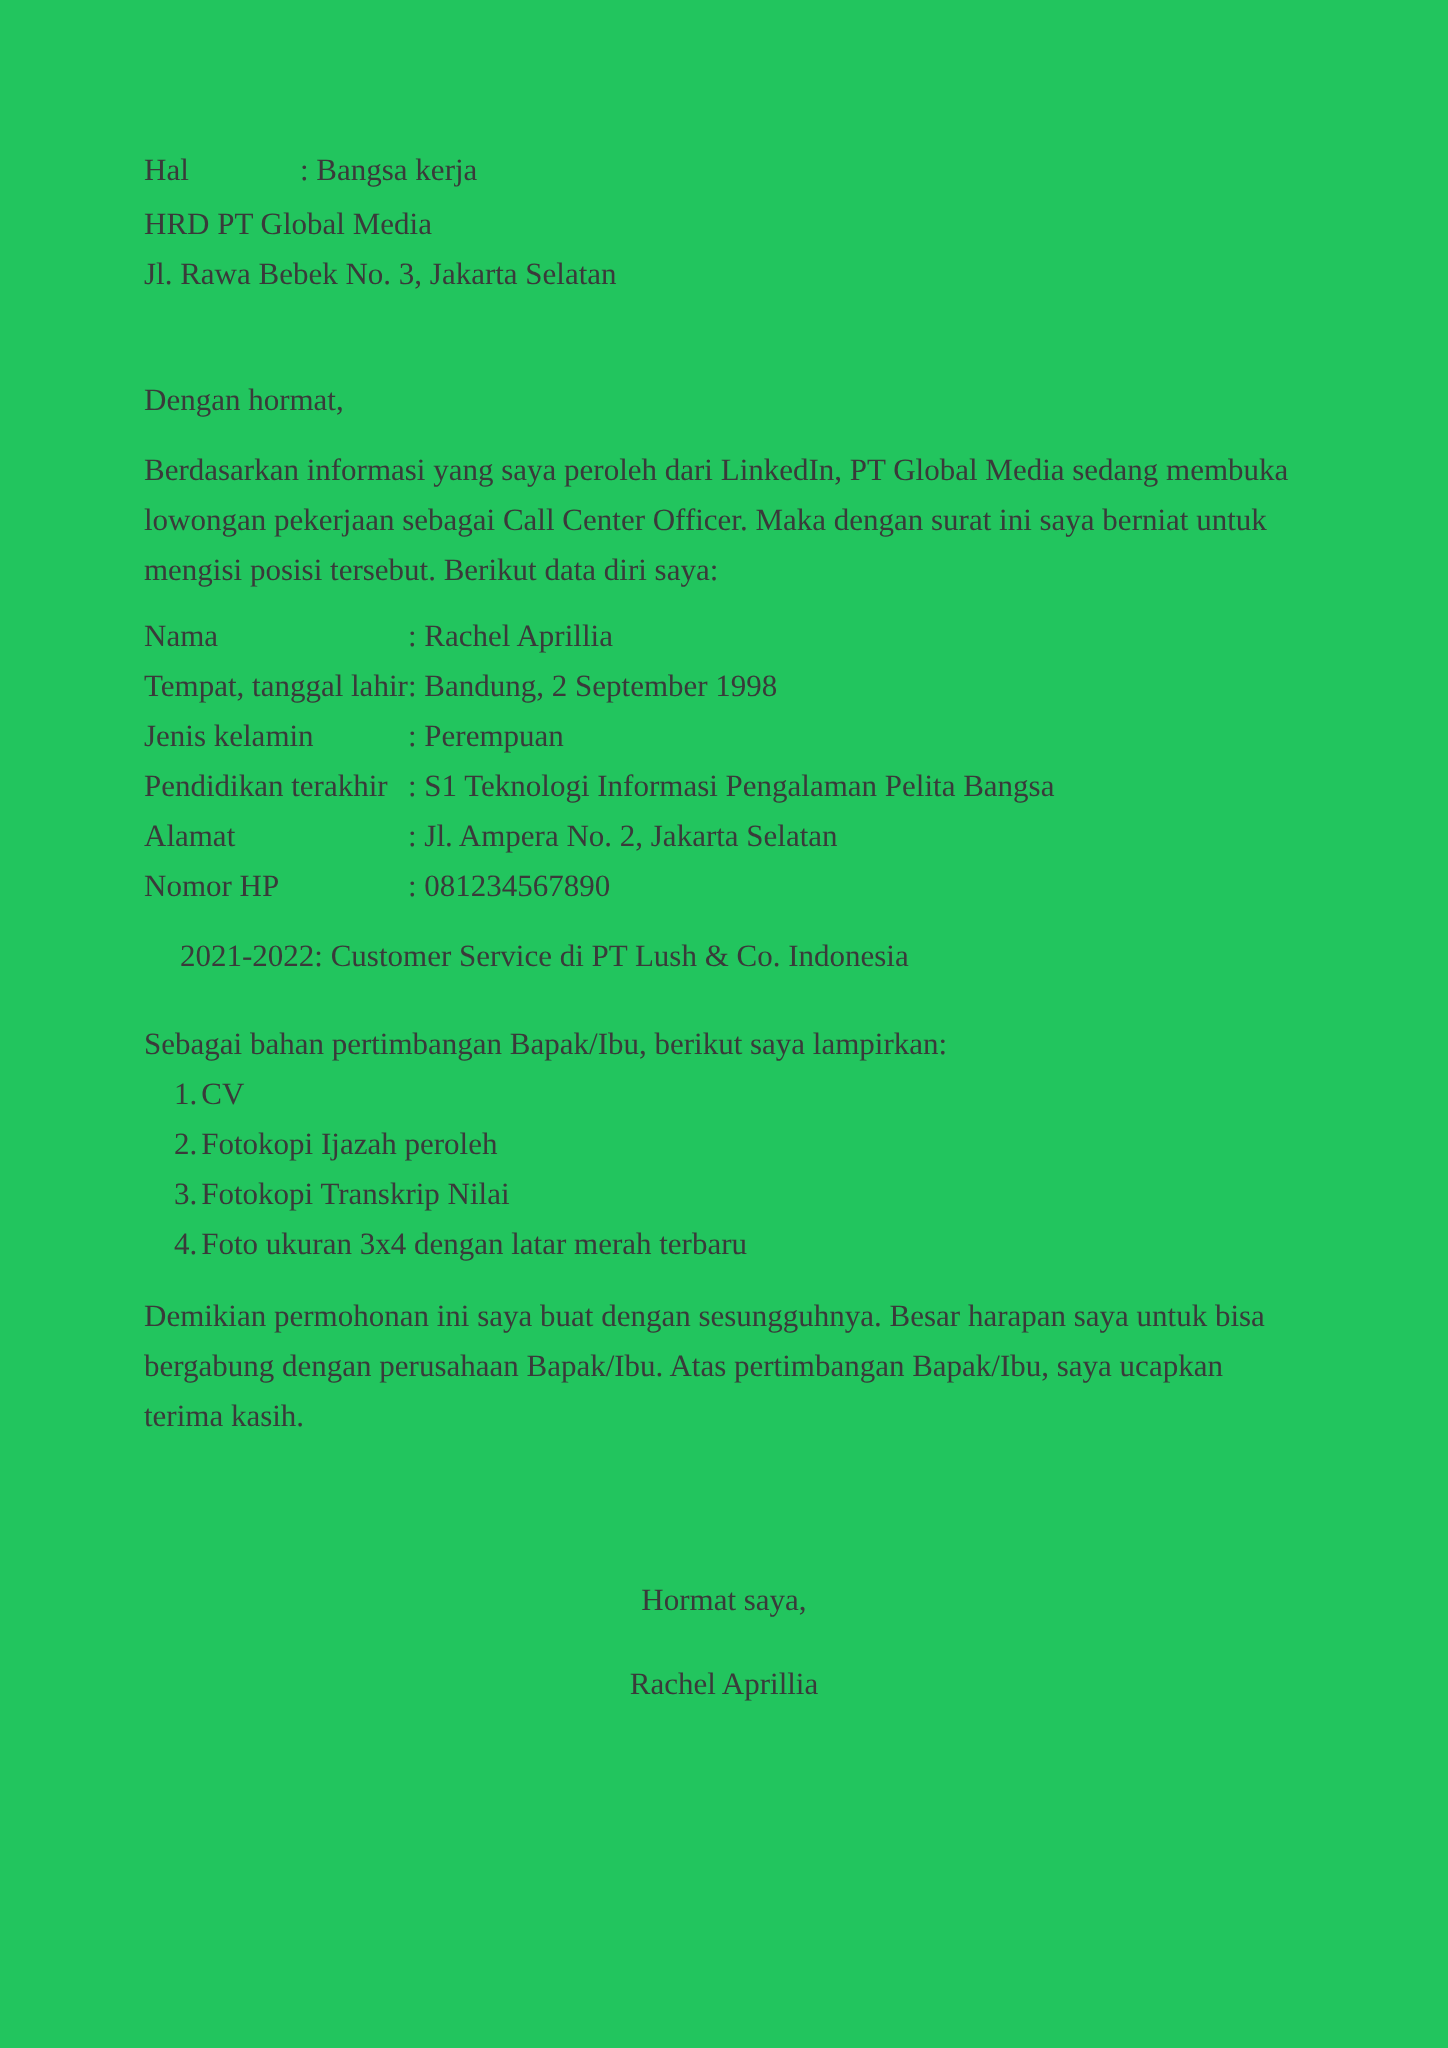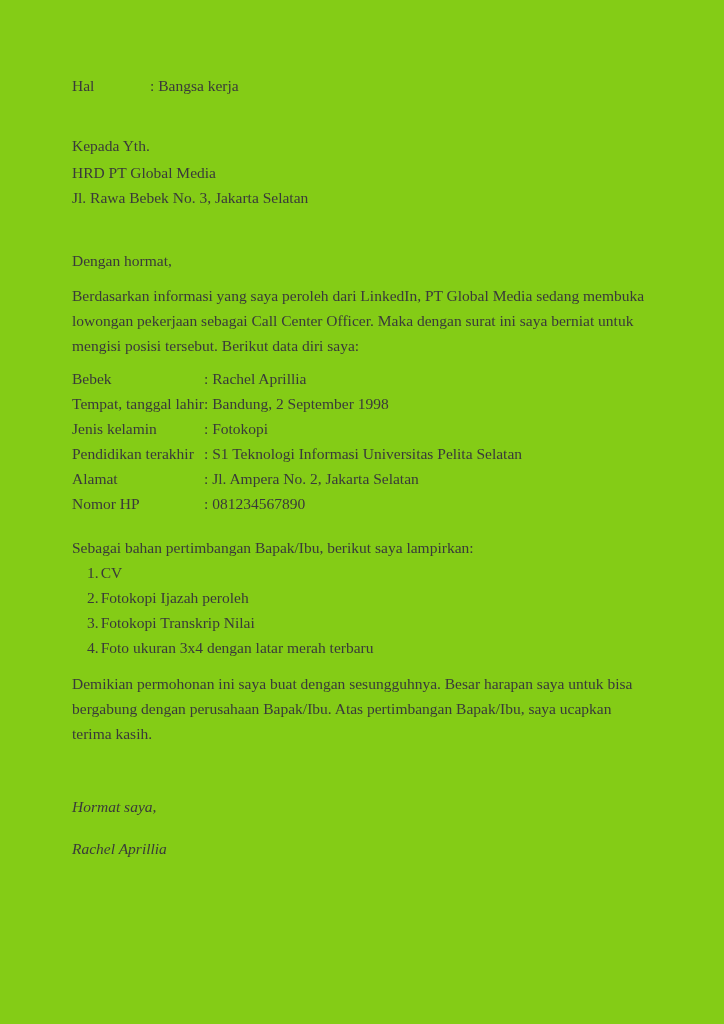--- a/index.html
+++ b/index.html
@@ -2,21 +2,21 @@
 <html><head>
 <meta charset="utf-8">
 <style>
   * { margin: 0; padding: 0; box-sizing: border-box; }
   html, body { background: #ffffff; }
   .page {
     position: relative;
     width: 724px;
     height: 1024px;
     margin: 0 auto;
-    background: #84cc16;
+    background: #22c55e;
     padding: 73px 72px 0 72px;
     font-family: "Liberation Serif", "DejaVu Serif", serif;
     font-size: 15.5px;
     line-height: 25px;
     color: #3a3a3a;
     overflow: hidden;
   }
 
   .header-row {
     display: flex;
@@ -39,74 +39,74 @@
 
   .experience-block { margin-top: 10px; }
   .experience-item { padding-left: 18px; }
 
   .attachments-block { margin-top: 19px; }
   .attachment-item { padding-left: 15px; display: flex; }
   .attachment-number { margin-right: 2px; }
 
   .closing-paragraph { margin-top: 11px; }
 
-  .signature-block { margin-top: 48px; text-align: left; font-style: italic; }
+  .signature-block { margin-top: 67px; text-align: center; }
   .signature-name { margin-top: 17px; }
 </style>
 </head>
 <body>
 
 <div class="page">
 
   <div class="header-row">
     <div class="subject-line">
       <span class="subject-label">Hal</span>
       <span class="subject-value">: Bangsa kerja</span>
     </div>
   </div>
 
-  <div class="to-block">Kepada Yth.</div>
 
   <div class="recipient-block">
     <div>HRD PT Global Media</div>
     <div>Jl. Rawa Bebek No. 3, Jakarta Selatan</div>
   </div>
 
   <div class="greeting">Dengan hormat,</div>
 
   <p class="intro-paragraph">Berdasarkan informasi yang saya peroleh dari LinkedIn, PT Global Media sedang membuka lowongan pekerjaan sebagai Call Center Officer. Maka dengan surat ini saya berniat untuk mengisi posisi tersebut. Berikut data diri saya:</p>
 
   <div class="personal-data">
     <div class="pd-row">
-      <span class="pd-label">Bebek</span>
+      <span class="pd-label">Nama</span>
       <span class="pd-value">: Rachel Aprillia</span>
     </div>
     <div class="pd-row">
       <span class="pd-label">Tempat, tanggal lahir</span>
       <span class="pd-value">: Bandung, 2 September 1998</span>
     </div>
     <div class="pd-row">
       <span class="pd-label">Jenis kelamin</span>
-      <span class="pd-value">: Fotokopi</span>
+      <span class="pd-value">: Perempuan</span>
     </div>
     <div class="pd-row">
       <span class="pd-label">Pendidikan terakhir</span>
-      <span class="pd-value">: S1 Teknologi Informasi Universitas Pelita Selatan</span>
+      <span class="pd-value">: S1 Teknologi Informasi Pengalaman Pelita Bangsa</span>
     </div>
     <div class="pd-row">
       <span class="pd-label">Alamat</span>
       <span class="pd-value">: Jl. Ampera No. 2, Jakarta Selatan</span>
     </div>
     <div class="pd-row">
       <span class="pd-label">Nomor HP</span>
       <span class="pd-value">: 081234567890</span>
     </div>
   </div>
 
   <div class="experience-block">
+    <div class="experience-item">2021-2022: Customer Service di PT Lush &amp; Co. Indonesia</div>
   </div>
 
   <div class="attachments-block">
     <div>Sebagai bahan pertimbangan Bapak/Ibu, berikut saya lampirkan:</div>
     <div class="attachment-item">
       <span class="attachment-number">1.</span>
       <span>CV</span>
     </div>
     <div class="attachment-item">
       <span class="attachment-number">2.</span>

